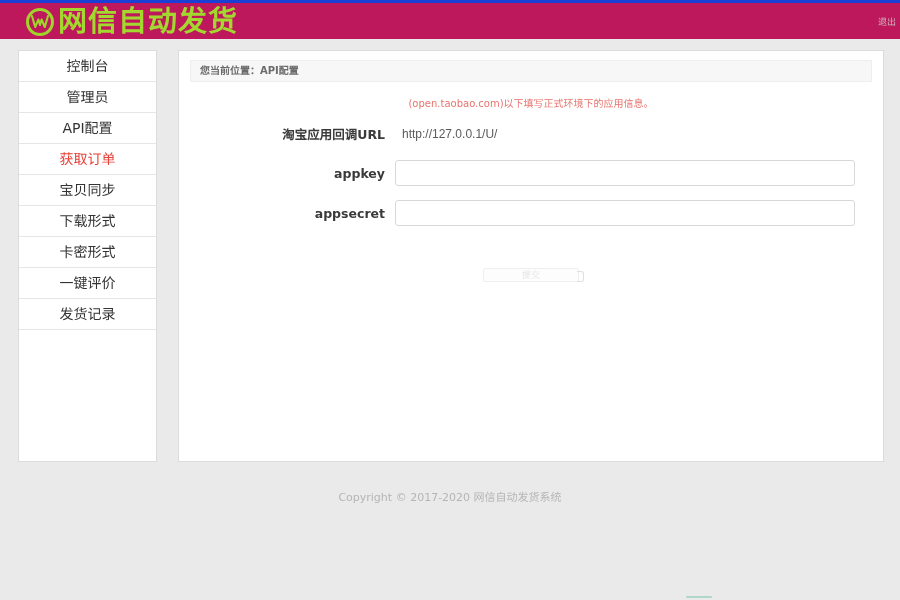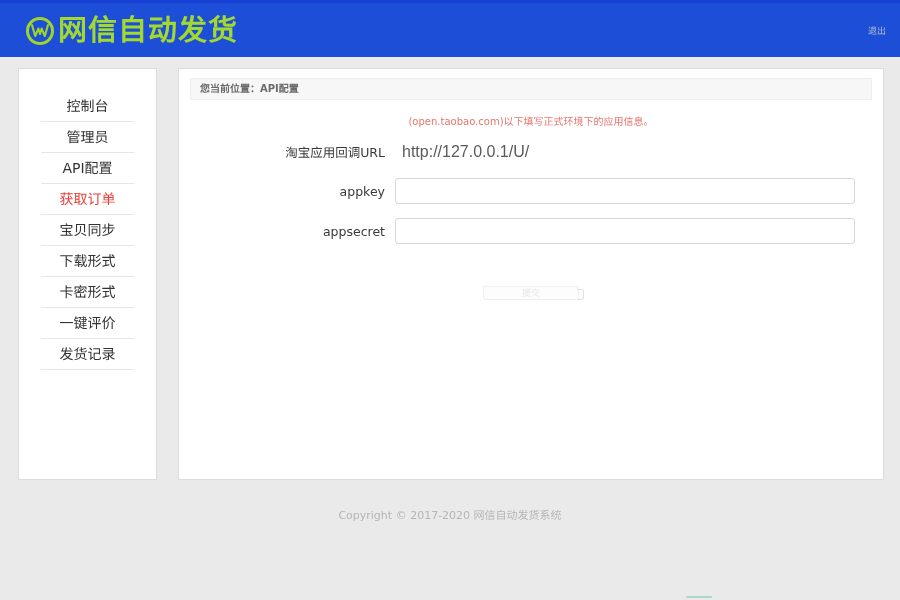--- a/index.html
+++ b/index.html
@@ -19,25 +19,25 @@
 
   
   .top-strip {
     height: 3px;
     background: #1a3fd4;
     width: 100%;
   }
 
   
   .header {
-    height: 54px;
-    background: #1d4ed8;
-    display: flex;
-    align-items: center;
-    padding: 0 14px 0 26px;
+    height: 36px;
+    background: #be185d;
+    display: flex;
+    align-items: center;
+    padding: 0 4px 0 26px;
     position: relative;
   }
   .brand {
     display: flex;
     align-items: center;
     gap: 4px;
   }
   .brand-logo {
     width: 28px; height: 28px;
     border-radius: 50%;
@@ -81,21 +81,21 @@
   }
 
   
   .sidebar {
     width: 139px;
     flex: 0 0 139px;
     background: #ffffff;
     border: 1px solid #dcdcdc;
     min-height: 412px;
   }
-  .menu { list-style: none; margin: 16px; padding: 6px; }
+  .menu { list-style: none; margin: 0; padding: 0; }
   .menu-item {
     height: 31px;
     line-height: 31px;
     text-align: center;
     font-size: 14px;
     color: #333;
     border-bottom: 1px solid #e6e6e6;
     cursor: pointer;
     white-space: nowrap;
     font-family: "DejaVu Sans", "Liberation Sans", sans-serif;
@@ -141,23 +141,24 @@
   }
   .form-label {
     width: 205px;
     flex: 0 0 205px;
     text-align: right;
     padding-right: 10px;
     font-size: 12.5px;
     color: #3a3a3a;
     white-space: nowrap;
     font-family: "DejaVu Sans", "Liberation Sans", sans-serif;
+    font-weight: bold;
   }
   .form-static {
-    font-size: 16px;
+    font-size: 12px;
     color: #5a5a5a;
     font-family: "Liberation Sans", sans-serif;
     padding-left: 7px;
   }
   .form-control {
     width: 460px;
     height: 26px;
     border: 1px solid #d8d8d8;
     border-radius: 3px;
     background: #fff;

